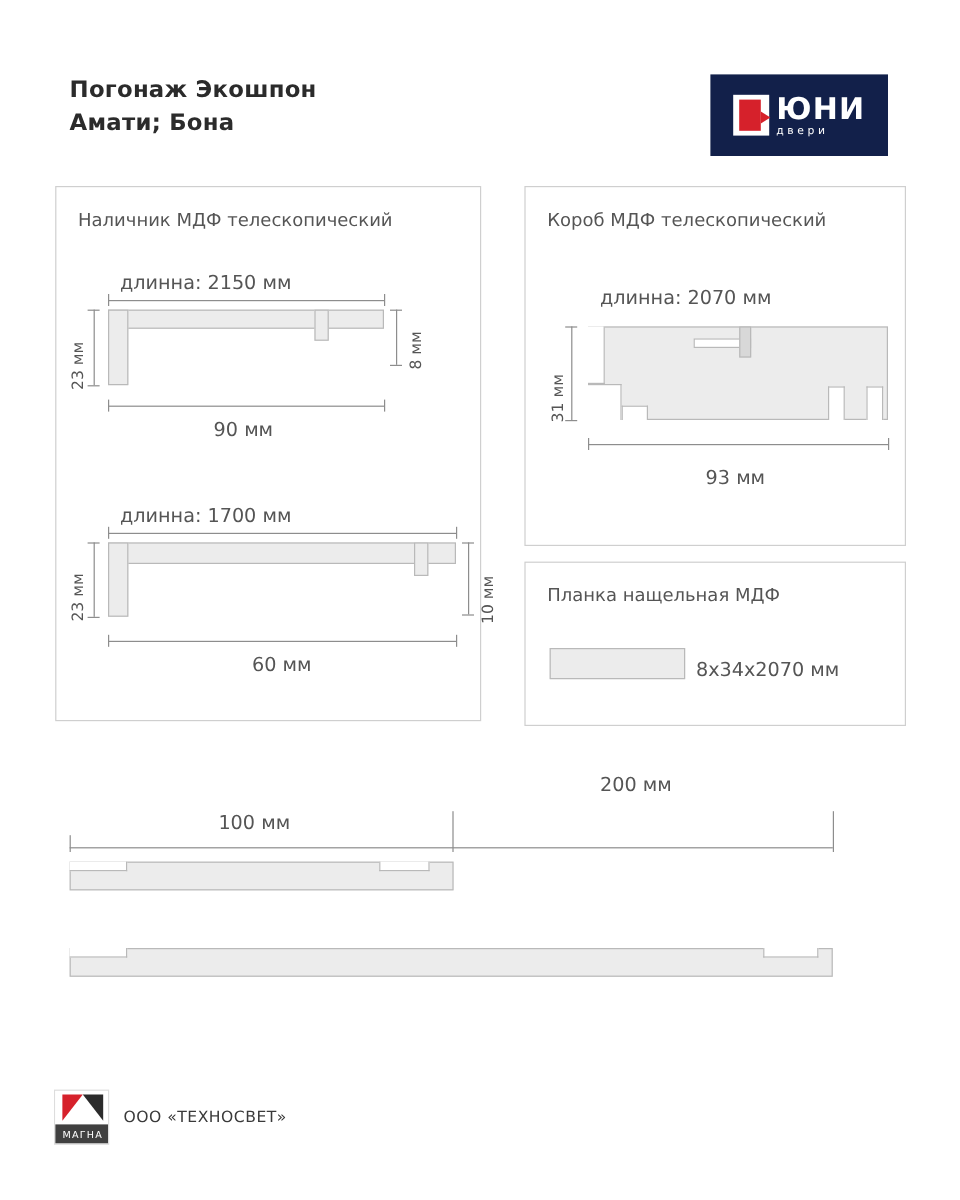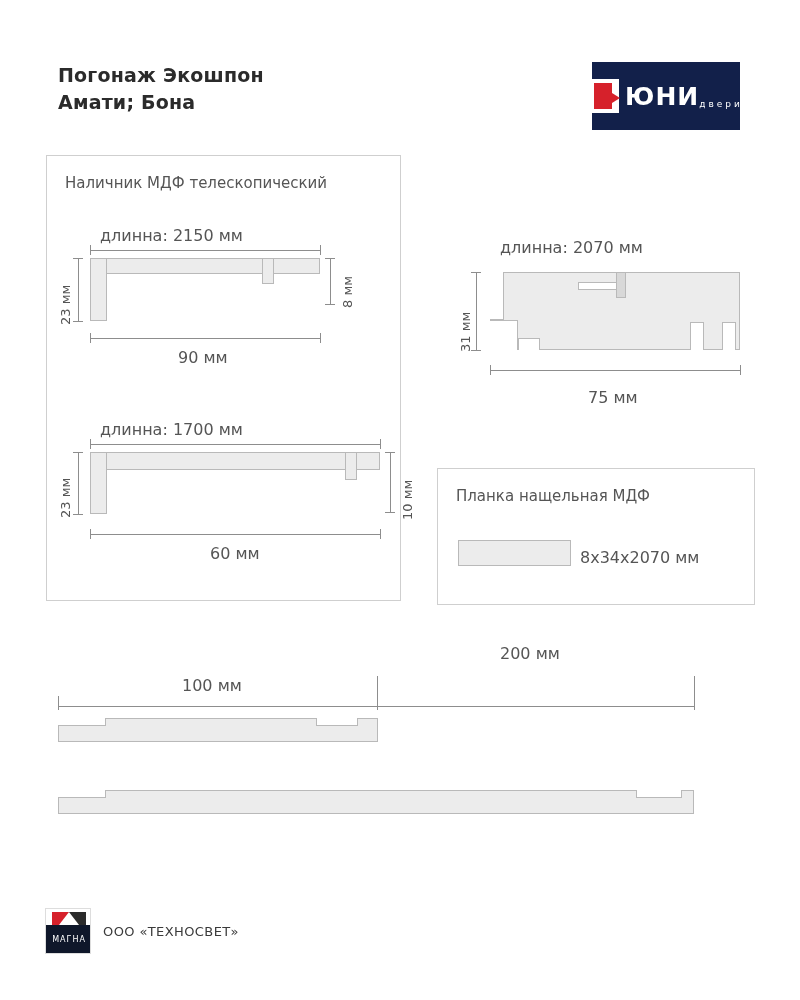--- a/index.html
+++ b/index.html
@@ -59,22 +59,22 @@
     content: "";
     position: absolute;
     right: -8px; top: 10px;
     width: 0; height: 0;
     border-top: 5px solid transparent;
     border-bottom: 5px solid transparent;
     border-left: 8px solid #d6212b;
   }
   .logo-text {
     display: flex;
-    flex-direction: row;
-    align-items: flex-end;
+    flex-direction: column;
+    align-items: flex-start;
     line-height: 1;
   }
   .logo-name {
     color: #ffffff;
     font-size: 25px;
     font-weight: bold;
     letter-spacing: 1px;
   }
   .logo-sub {
     color: #ffffff;
@@ -174,22 +174,22 @@
     content: "";
     position: absolute;
     left: 23px; top: 3px;
     width: 0; height: 0;
     border-right: 17px solid #2b2b2b;
     border-bottom: 22px solid transparent;
   }
   .magna .bar {
     position: absolute;
     left: 0; bottom: 0;
-    width: 46px; height: 28px;
-    background: #0f172a;
+    width: 46px; height: 16px;
+    background: #404040;
     color: #ffffff;
     font-size: 8px;
     letter-spacing: 1px;
     display: flex;
     align-items: center;
     justify-content: center;
   }
   .footer-text {
     font-size: 13px;
     color: #3a3a3a;
@@ -266,20 +266,23 @@
   <div class="dim-v" style="left:390px; top:452px; height:60px;"></div>
   <div class="tick-h" style="left:385px; top:452px; width:10px;"></div>
   <div class="tick-h" style="left:385px; top:512px; width:10px;"></div>
   <div class="dim-label small rot" style="left:400px; top:520px;">10 мм</div>
 
   <div class="dim-h" style="left:90px; top:534px; width:290px;"></div>
   <div class="tick-v" style="left:90px; top:529px; height:10px;"></div>
   <div class="tick-v" style="left:380px; top:529px; height:10px;"></div>
   <div class="dim-label" style="left:210px; top:544px;">60 мм</div>
 
+  <div class="panel" style="left:437px; top:155px; width:318px; height:300px;">
+    <div class="panel-title" style="left:18px; top:18px;">Короб МДФ телескопический</div>
+  </div>
 
   <div class="dim-label" style="left:500px; top:238px;">длинна: 2070 мм</div>
 
   <div class="profile" style="left:490px; top:272px; width:250px; height:78px;"></div>
   <div class="cut" style="left:490px; top:272px; width:14px; height:48px; border-left:none; border-top:none;"></div>
   <div class="cut" style="left:490px; top:320px; width:28px; height:30px; border-left:none; border-bottom:none;"></div>
   <div class="cut" style="left:518px; top:338px; width:22px; height:12px; border-bottom:none;"></div>
   <div class="cut" style="left:690px; top:322px; width:14px; height:28px; border-bottom:none;"></div>
   <div class="cut" style="left:722px; top:322px; width:14px; height:28px; border-bottom:none;"></div>
 
@@ -287,21 +290,21 @@
   <div class="profile" style="left:616px; top:272px; width:10px; height:26px; background:#d8d8d8;"></div>
 
   <div class="dim-v" style="left:476px; top:272px; height:78px;"></div>
   <div class="tick-h" style="left:471px; top:272px; width:10px;"></div>
   <div class="tick-h" style="left:471px; top:350px; width:10px;"></div>
   <div class="dim-label small rot" style="left:458px; top:352px;">31 мм</div>
 
   <div class="dim-h" style="left:490px; top:370px; width:250px;"></div>
   <div class="tick-v" style="left:490px; top:365px; height:10px;"></div>
   <div class="tick-v" style="left:740px; top:365px; height:10px;"></div>
-  <div class="dim-label" style="left:588px; top:388px;">75 мм</div>
+  <div class="dim-label" style="left:588px; top:388px;">93 мм</div>
 
   <div class="panel" style="left:437px; top:468px; width:318px; height:137px;text-decoration:underline;">
     <div class="panel-title" style="left:18px; top:18px;">Планка нащельная МДФ</div>
   </div>
 
   <div class="profile" style="left:458px; top:540px; width:113px; height:26px;"></div>
   <div class="dim-label" style="left:580px; top:548px;">8х34х2070 мм</div>
 
 
   <div class="dim-h" style="left:58px; top:706px; width:636px;"></div>

